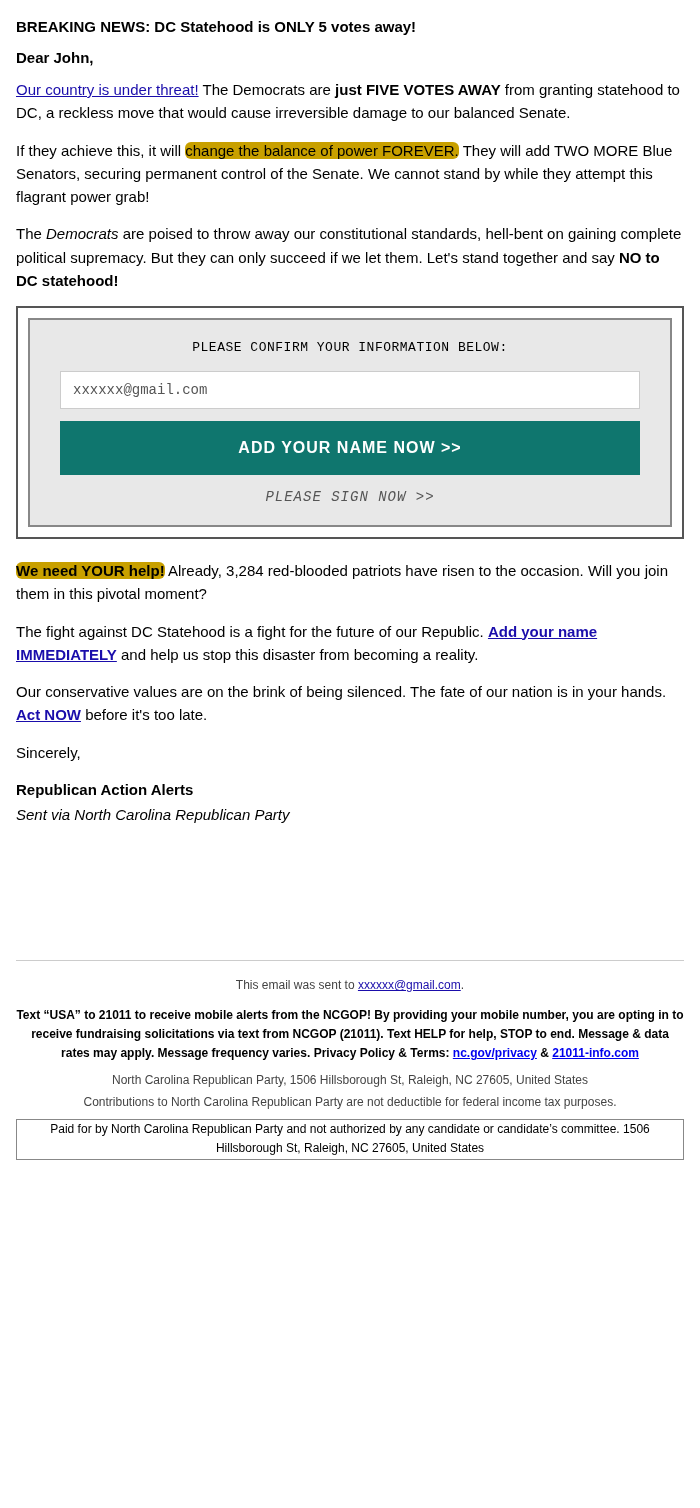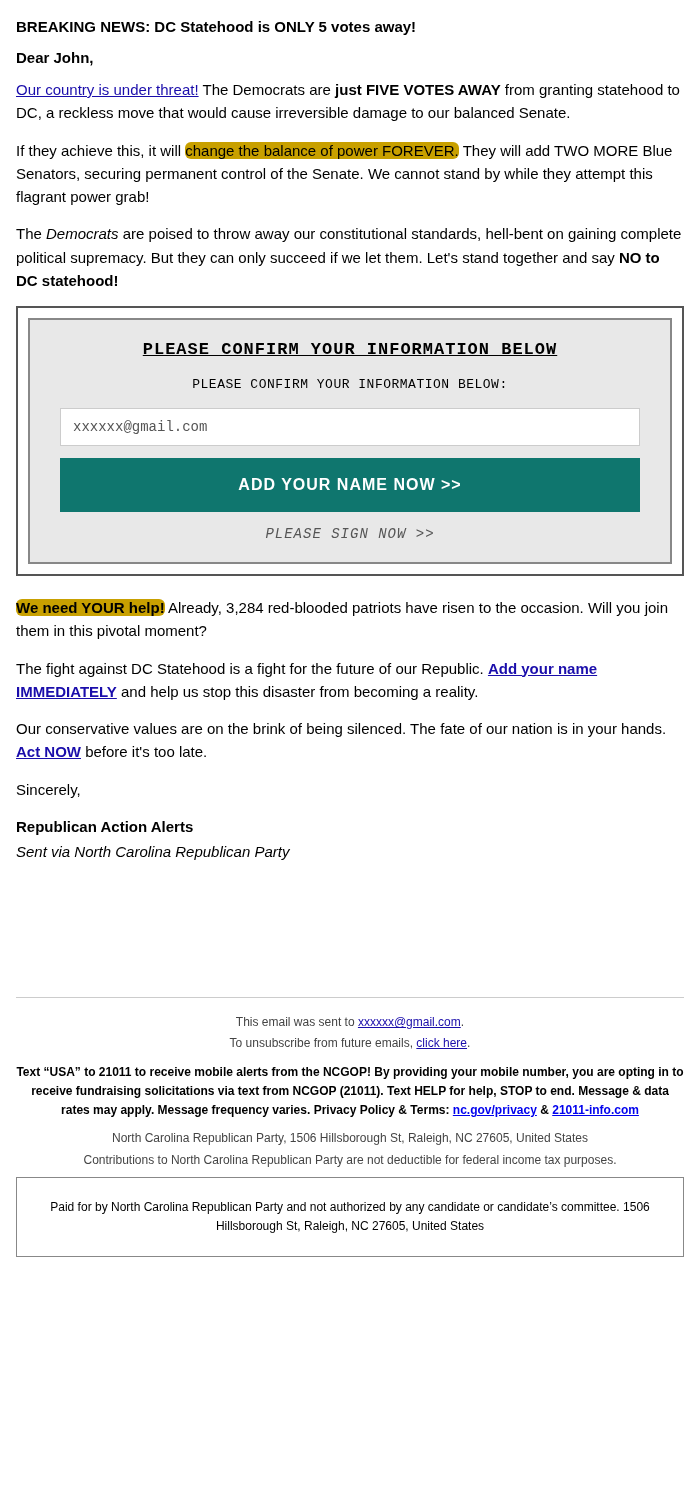--- a/index.html
+++ b/index.html
@@ -133,21 +133,21 @@
       margin: 8px 0;
     }
     .footer-tax {
       font-size: 12px;
       color: #444;
       text-align: center;
       margin-bottom: 10px;
     }
     .footer-paid {
       border: 1px solid #888;
-      padding: 20px 20px;
+      padding: 0 20px;
       font-size: 12px;
       text-align: center;
       color: #000;
       line-height: 1.6;
       margin-top: 10px;
     }
   </style>
 </head>
 <body>
 
@@ -164,21 +164,20 @@
 <p class="para">
   <span>If they achieve this, it will </span><span class="highlight-yellow-light">change the balance of power FOREVER.</span><span> They will add TWO MORE Blue Senators, securing permanent control of the Senate. We cannot stand by while they attempt this flagrant power grab!</span>
 </p>
 
 <p class="para">
   <span>The </span><span class="italic">Democrats</span><span> are poised to throw away our constitutional standards, hell-bent on gaining complete political supremacy. But they can only succeed if we let them. Let's stand together and say </span><span class="bold">NO to DC statehood!</span>
 </p>
 
 <div class="form-outer">
   <div class="form-inner">
-    <div class="form-title">PLEASE CONFIRM YOUR INFORMATION BELOW</div>
     <div class="form-subtitle">PLEASE CONFIRM YOUR INFORMATION BELOW:</div>
     <input class="form-input" type="email" value="xxxxxx@gmail.com" style="">
     <button class="form-button">ADD YOUR NAME NOW &gt;&gt;</button>
     <div class="form-sign-now">PLEASE SIGN NOW &gt;&gt;</div>
   </div>
 </div>
 
 <p class="para">
   <span class="highlight-yellow-light bold">We need YOUR help!</span><span> Already, 3,284 red-blooded patriots have risen to the occasion. Will you join them in this pivotal moment?</span>
 </p>
@@ -195,23 +194,20 @@
 
 <p class="para bold" style="margin-bottom:2px;">Republican Action Alerts</p>
 <p class="para italic" style="margin-top:0;">Sent via North Carolina Republican Party</p>
 
 <div class="footer-gap"></div>
 
 <div class="footer-section">
   <div>
     <span>This email was sent to </span><a href="#">xxxxxx@gmail.com</a><span>.</span>
   </div>
-  <div>
-    <span>To unsubscribe from future emails, </span><a href="#">click here</a><span>.</span>
-  </div>
 </div>
 
 <div class="footer-sms">
   <span>Text “USA” to 21011 to receive mobile alerts from the NCGOP! By providing your mobile number, you are opting in to receive fundraising solicitations via text from NCGOP (21011). Text HELP for help, STOP to end. Message &amp; data rates may apply. Message frequency varies. Privacy Policy &amp; Terms: </span><a href="#">nc.gov/privacy</a><span> &amp; </span><a href="#">21011-info.com</a>
 </div>
 
 <div class="footer-address">North Carolina Republican Party, 1506 Hillsborough St, Raleigh, NC 27605, United States</div>
 <div class="footer-tax">Contributions to North Carolina Republican Party are not deductible for federal income tax purposes.</div>
 
 <div class="footer-paid">Paid for by North Carolina Republican Party and not authorized by any candidate or candidate’s committee. 1506 Hillsborough St, Raleigh, NC 27605, United States</div>

